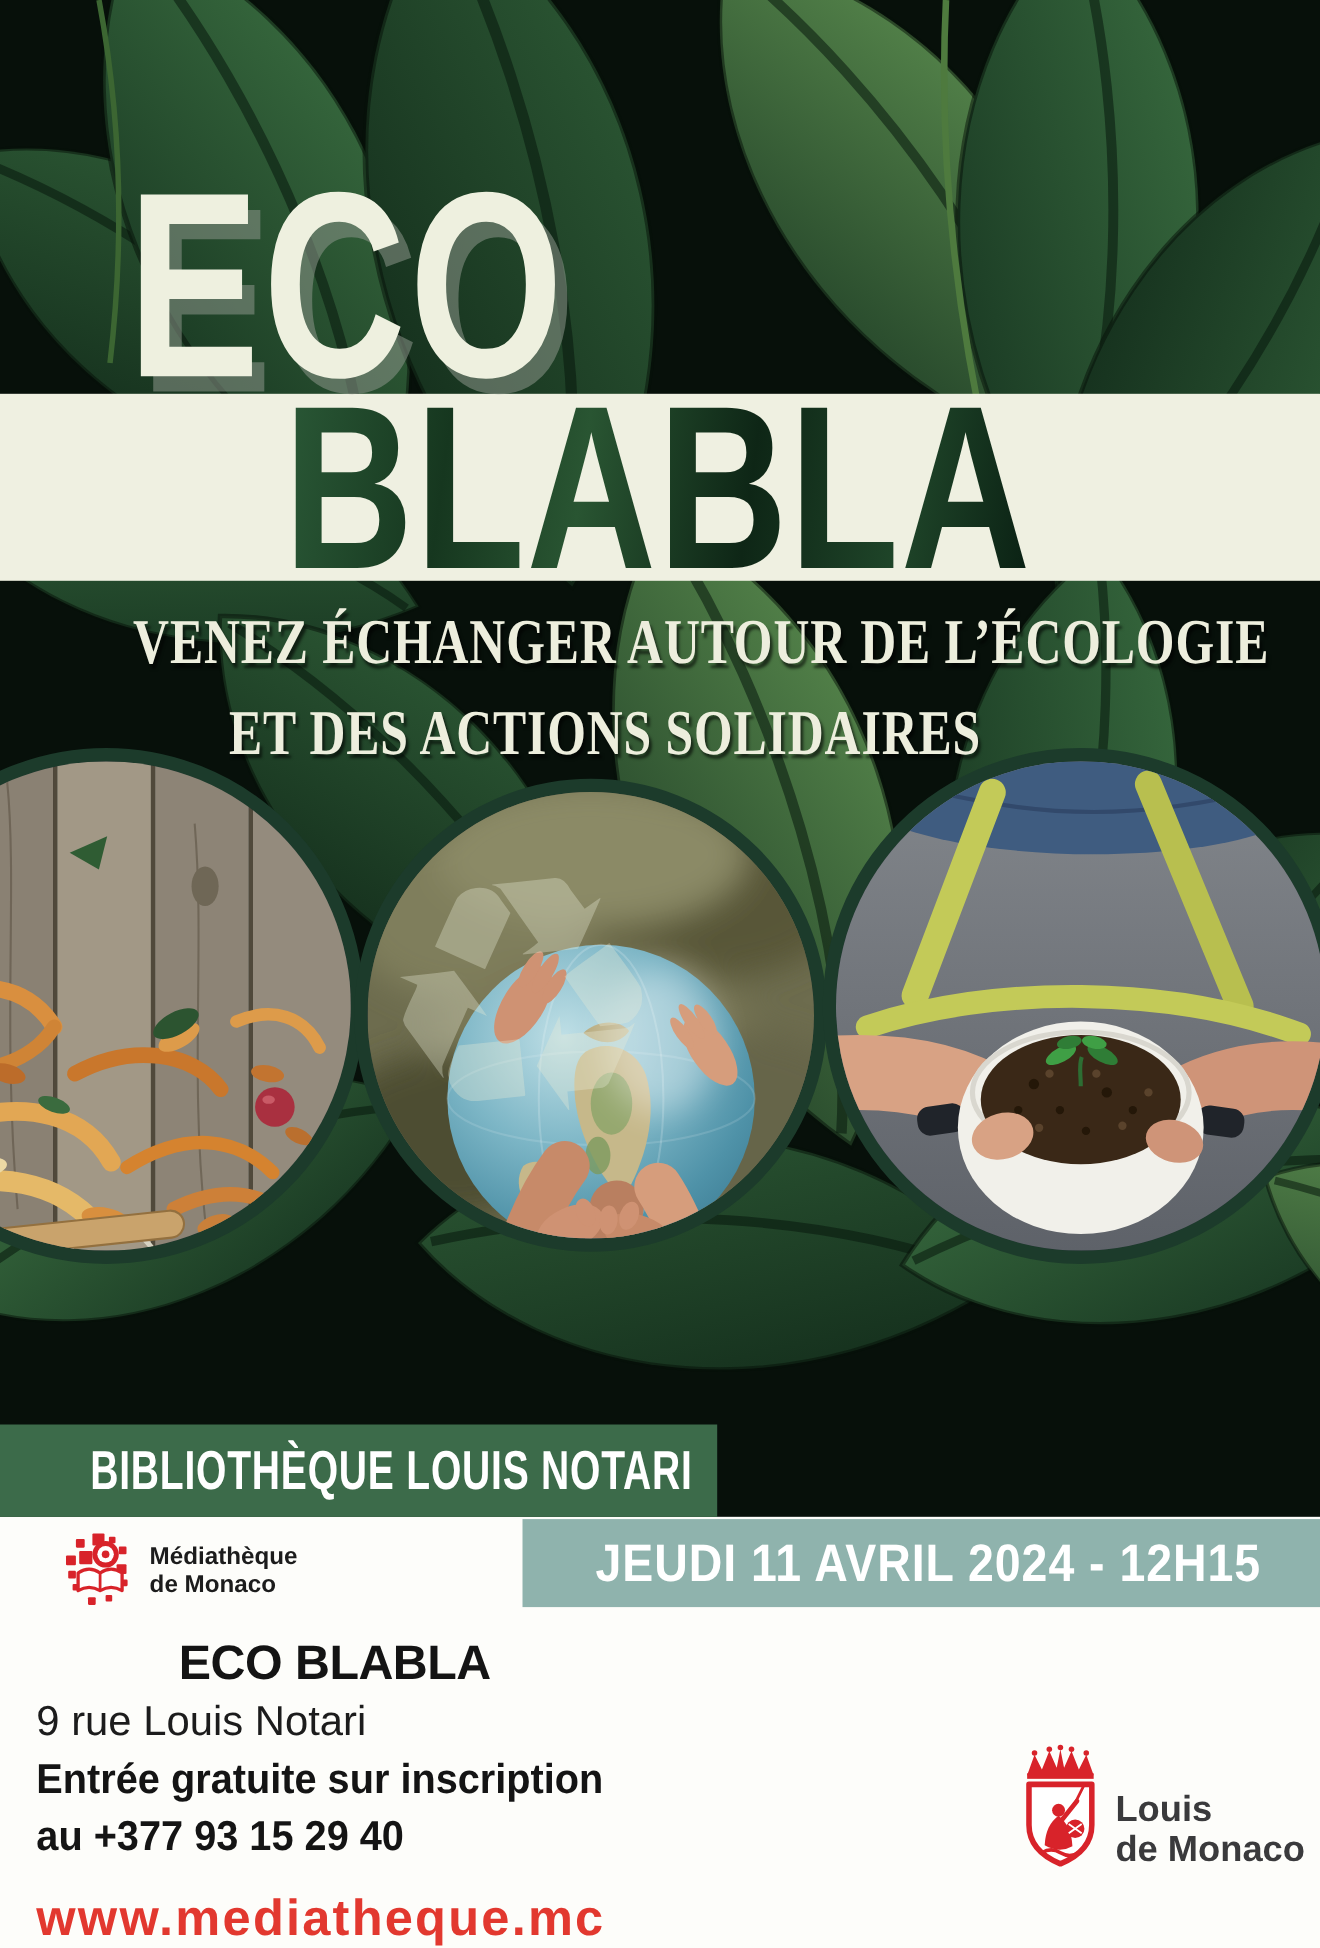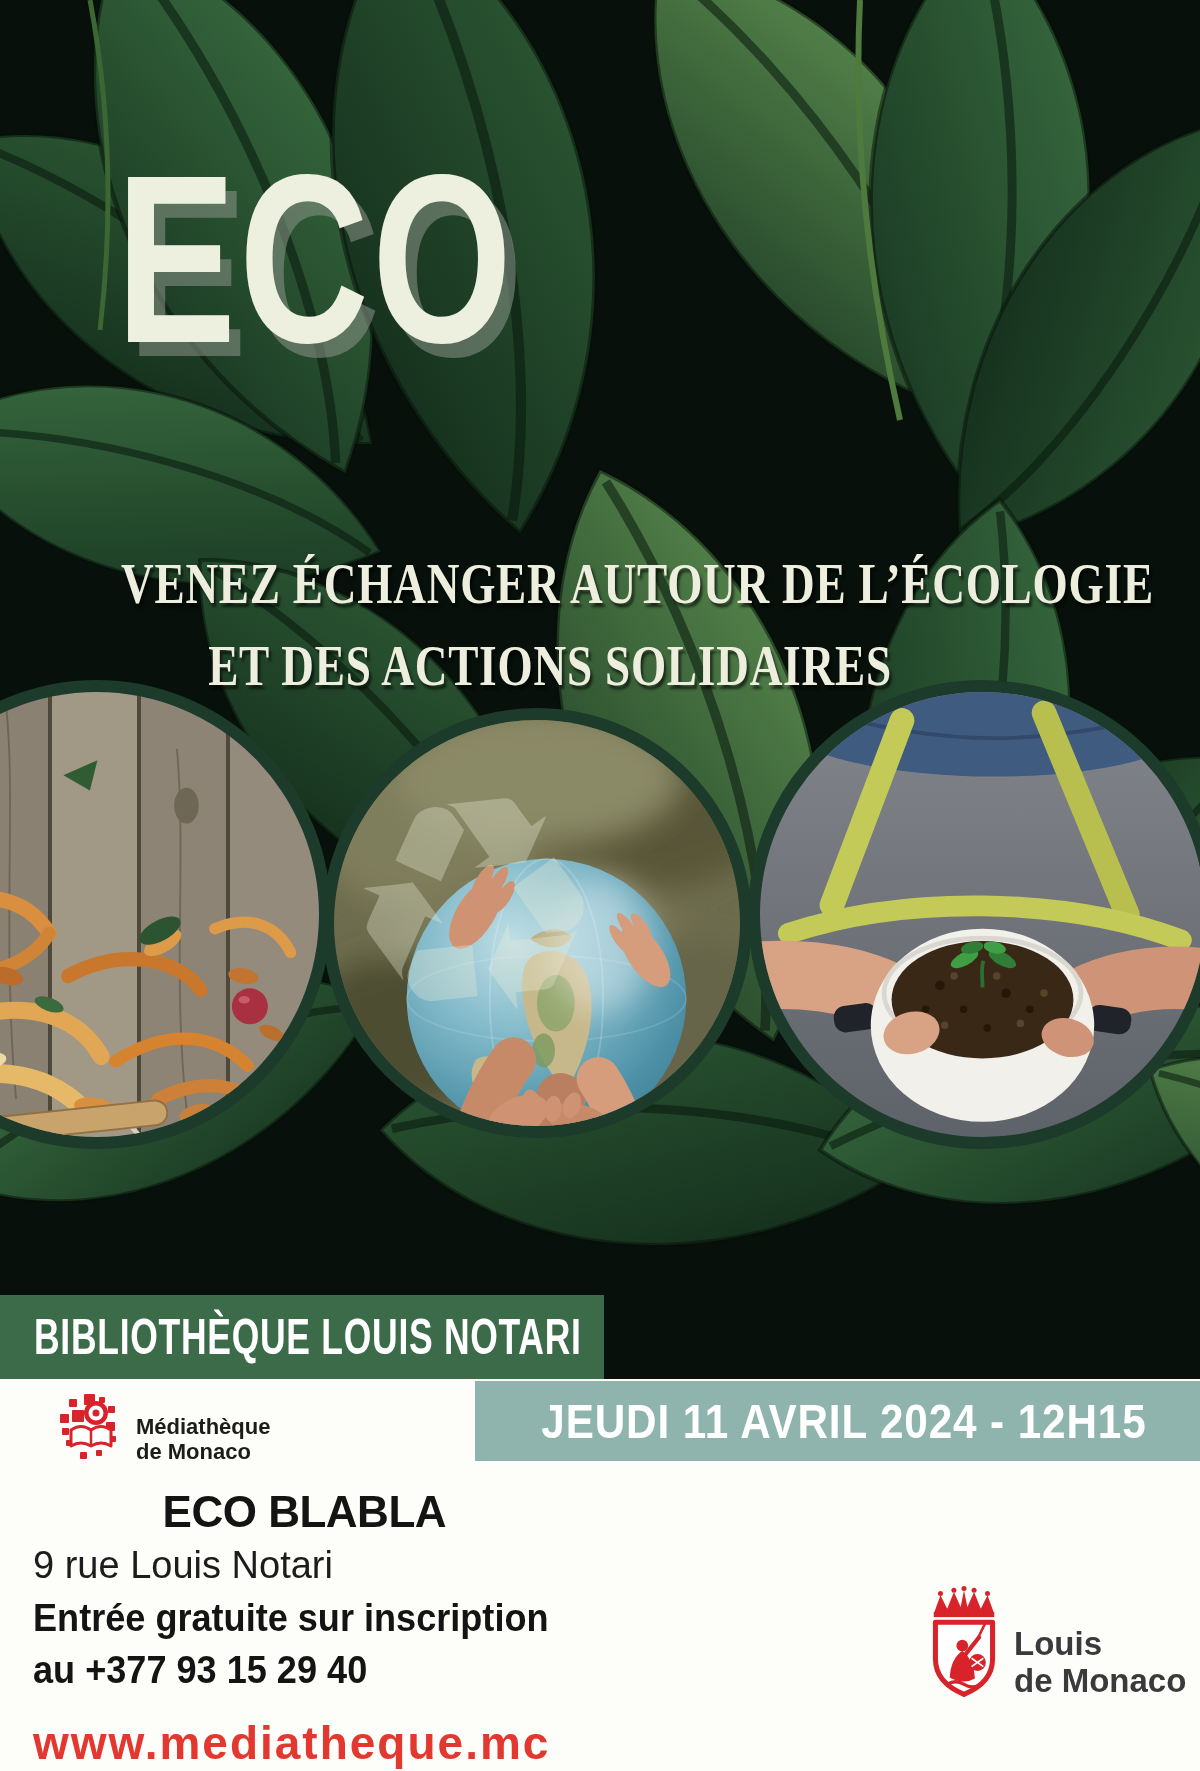--- a/index.html
+++ b/index.html
@@ -26,32 +26,32 @@
   
   .circle{position:absolute;border-radius:50%;overflow:hidden;border:12px solid #1c3b2b;z-index:4;background:#233;}
   .circle svg{display:block;width:100%;height:100%;}
   .c-left{left:-138px;top:680px;width:445px;height:445px;}
   .c-mid{left:322px;top:708px;width:406px;height:406px;}
   .c-right{left:748px;top:680px;width:445px;height:445px;}
   .recycle{position:absolute;left:6px;top:40px;font-family:"DejaVu Sans",sans-serif;font-size:300px;
        line-height:1;color:rgba(232,234,214,.34);transform:rotate(-6deg);z-index:2;pointer-events:none;}
   
   .venue{position:absolute;left:0;top:1295px;width:604px;height:84px;background:#3c6b4a;z-index:5;
-       display:flex;align-items:center;}
+       display:flex;align-items:center;padding-left:48px;}
   .venue span{display:inline-block;margin-left:34px;font-weight:700;font-size:50px;line-height:84px;color:#ffffff;
        letter-spacing:1px;white-space:nowrap;transform:scaleX(.71);transform-origin:left center;}
   
   .footer{position:absolute;left:0;top:1379px;width:1200px;height:392px;background:#fdfdfa;z-index:1;}
   .date-band{position:absolute;left:463px;top:1381px;width:737px;height:80px;background:#8fb3ad;z-index:6;
        display:flex;align-items:center;justify-content:center;margin-left:12px;}
   .date-band span{display:inline-block;font-weight:700;font-size:48px;color:#ffffff;letter-spacing:1px;
        white-space:nowrap;transform:scaleX(.88);transform-origin:center;}
   .mediatheque{position:absolute;left:56px;top:1392px;z-index:6;display:flex;align-items:flex-start;}
   .mediatheque svg{width:70px;height:70px;}
-  .med-name{margin-left:10px;margin-top:22px;font-weight:700;font-size:22px;line-height:25px;color:#1c1c1c;}
+  .med-name{margin-left:10px;margin-top:10px;font-weight:700;font-size:22px;line-height:25px;color:#1c1c1c;}
   .info{position:absolute;left:33px;top:1486px;z-index:6;color:#141414;}
   .info .ev{font-weight:700;font-size:44px;line-height:52px;letter-spacing:-.5px;text-align:center;}
   .info .addr{font-weight:400;font-size:38px;line-height:54px;color:#1c1c1c;}
   .info .reg{font-weight:700;font-size:38px;line-height:52px;transform:scaleX(.95);transform-origin:left center;white-space:nowrap;}
   .info .web{margin-top:19px;font-weight:700;font-size:46px;line-height:56px;letter-spacing:2px;color:#e2382f;}
   .mairie{position:absolute;left:922px;top:1585px;width:270px;height:170px;z-index:6;}
   .mairie svg.crest{position:absolute;left:0;top:0;width:84px;height:118px;}
   .mairie-name{position:absolute;left:92px;top:40px;font-weight:700;font-size:33px;line-height:37px;color:#3a3a3c;}
   .tagline{position:absolute;left:2px;top:116px;white-space:nowrap;}
   .tagline .chev{font-weight:700;font-size:32px;color:#d8232a;vertical-align:-4px;}
@@ -97,20 +97,23 @@
       <use href="#leafg" fill="url(#lgB)" transform="translate(-50,1180) rotate(-18) scale(2.5)"></use>
       <use href="#leafg" fill="url(#lgA)" transform="translate(380,1130) rotate(8) scale(2.9)"></use>
       <use href="#leafg" fill="url(#lgB)" transform="translate(820,1150) rotate(-6) scale(2.7)"></use>
       <use href="#leafg" fill="url(#lgC)" transform="translate(1150,1070) rotate(34) scale(2.3)"></use>
     </g>
     <path d="M860,0 Q850,200 900,420" stroke="#4e7a3e" stroke-width="6" fill="none"></path>
     <path d="M90,0 Q120,160 100,330" stroke="#3c6632" stroke-width="5" fill="none"></path>
   </svg>
 
   <div class="eco">ECO</div>
+  <div class="band">
+    <div class="blabla">BLABLA</div>
+  </div>
   <div class="subtitle l1">VENEZ ÉCHANGER AUTOUR DE L’ÉCOLOGIE</div>
   <div class="subtitle l2">ET DES ACTIONS SOLIDAIRES</div>
 
   <div class="circle c-left">
     <svg viewBox="0 0 470 470" preserveAspectRatio="xMidYMid slice">
       <rect x="0" width="90" height="470" fill="#9a9183"></rect>
       <rect x="94" width="90" height="470" fill="#8a8173"></rect>
       <rect x="188" width="90" height="470" fill="#a29886"></rect>
       <rect x="282" width="90" height="470" fill="#8d8476"></rect>
       <rect x="376" width="94" height="470" fill="#948b7d"></rect>

